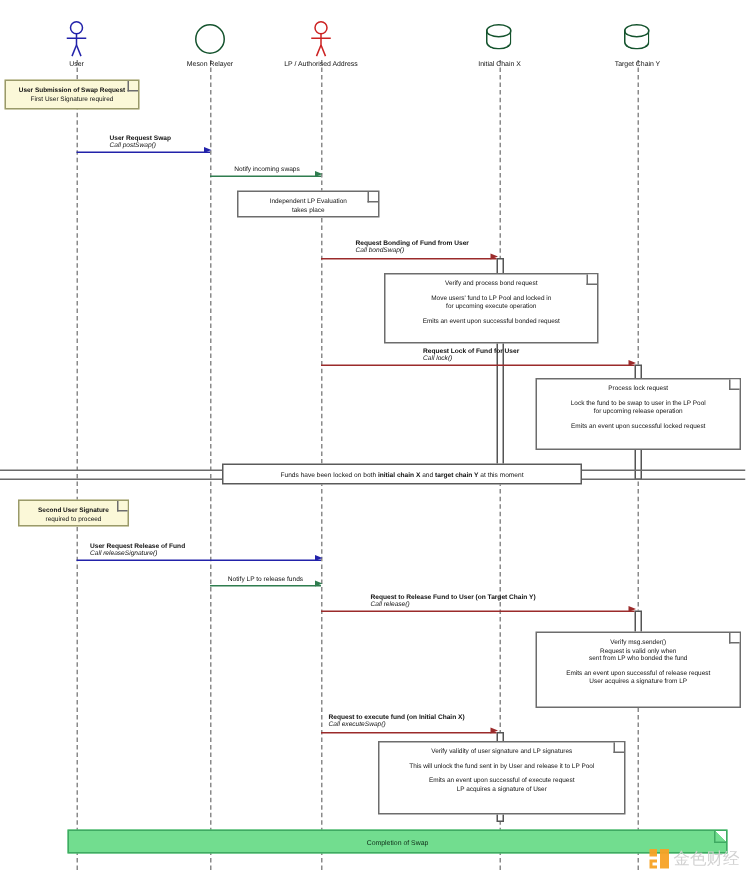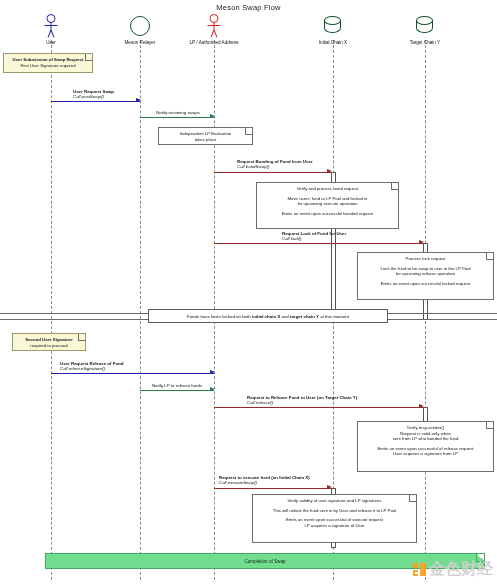--- a/index.html
+++ b/index.html
@@ -127,28 +127,27 @@
   .watermark{
     position:absolute;right:4px;bottom:6px;display:flex;align-items:center;gap:3px;
     opacity:.95;
   }
   .wm-mark{position:relative;width:13px;height:13px;}
   .wm-mark i{position:absolute;background:#f7a325;display:block;}
   .wm-mark .a{left:0;top:0;width:5px;height:5px;}
   .wm-mark .b{left:6.5px;top:0;width:6.5px;height:13px;}
   .wm-mark .c{left:0;top:6.5px;width:5px;height:6.5px;}
   .wm-mark .d{left:2px;top:8.5px;width:2.6px;height:2.6px;background:#ffffff;}
-  .wm-text{font-size:16px;font-weight:bold;color:#d0d0d0;letter-spacing:0px;}
+  .wm-text{font-size:11px;font-weight:normal;color:#d0d0d0;letter-spacing:0px;}
 </style>
 </head>
 <body>
 
 <div id="canvas">
 
-  <div class="diagram-title">Meson Swap Flow</div>
 
   <div class="lifeline" style="left:51px"></div>
   <div class="lifeline" style="left:140px"></div>
   <div class="lifeline" style="left:214px"></div>
   <div class="lifeline" style="left:333px"></div>
   <div class="lifeline" style="left:425px"></div>
 
   <div class="actor-icon" style="left:51px;top:14px;color:#2222aa">
     <div class="stick">
         <span class="head"></span>

